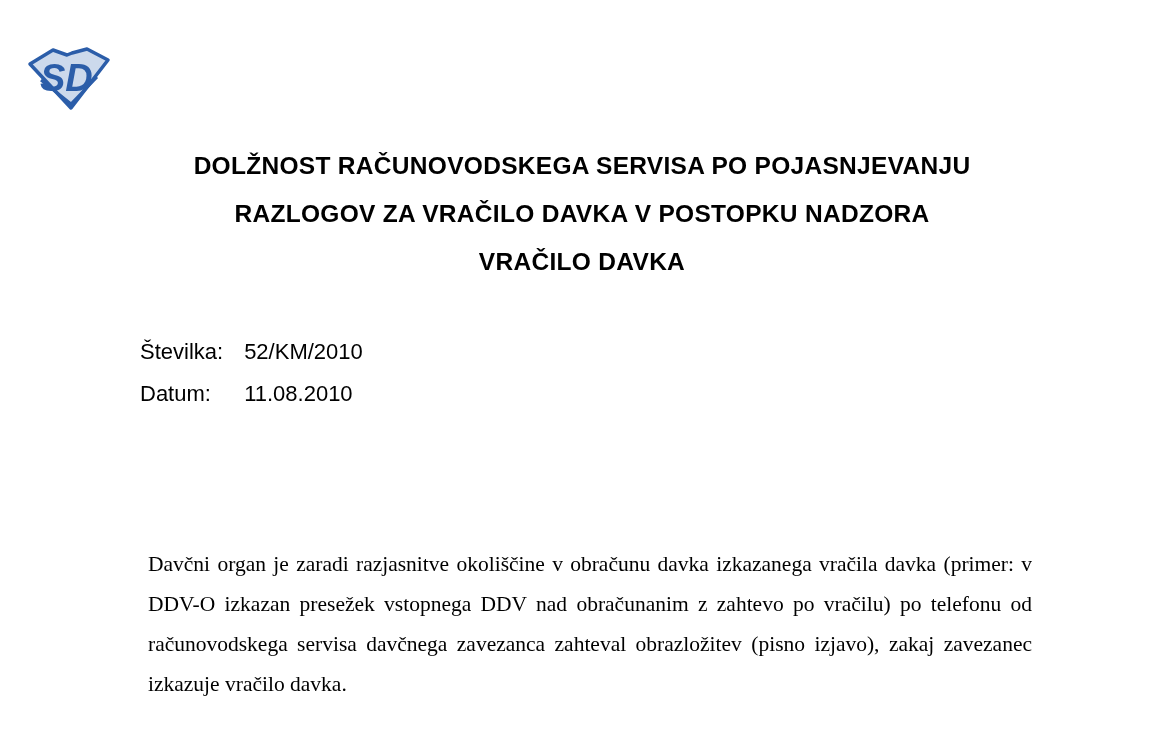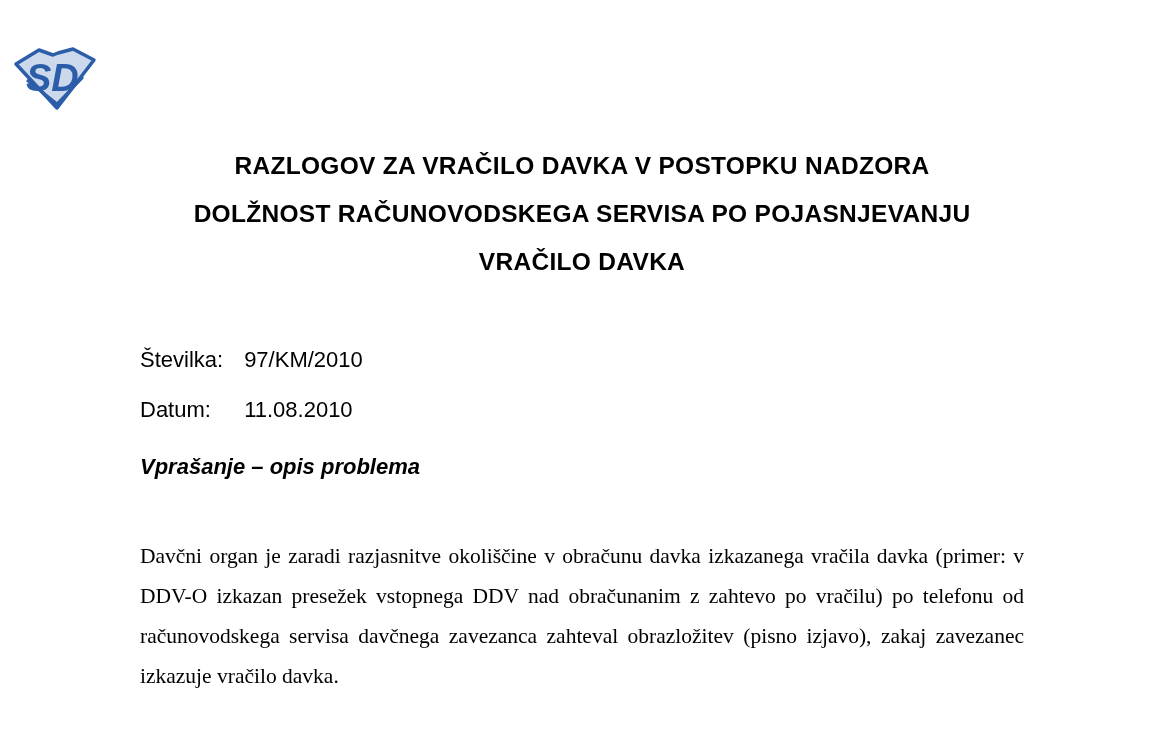--- a/index.html
+++ b/index.html
@@ -11,21 +11,21 @@
     position: relative;
     width: 1157px;
     height: 743px;
     background: #ffffff;
     overflow: hidden;
     font-family: "Liberation Sans", sans-serif;
     color: #000000;
   }
   .logo {
     position: absolute;
-    left: 13px;
+    left: 27px;
     top: 46px;
     width: 84px;
     height: 66px;
   }
   .doc-title {
     position: absolute;
     left: 140px;
     width: 884px;
     top: 142px;
     margin: 0;
@@ -40,70 +40,68 @@
   .meta {
     position: absolute;
     left: 140px;
     top: 331px;
     font-size: 22px;
     line-height: 42px;
   }
   .meta-label {
     display: inline-block;
     width: 98px;
-    margin-top: 8px;
   }
   .section-heading {
     position: absolute;
     left: 140px;
     top: 453px;
     font-size: 22px;
     font-style: italic;
     font-weight: bold;
     line-height: 28px;
   }
   .body-par {
     position: absolute;
     left: 140px;
     width: 884px;
     top: 536px;
-    margin: 0;
+    margin: 8px;
     font-family: "Liberation Serif", serif;
     font-size: 21.5px;
     line-height: 40px;
     text-align: justify;
   }
 </style>
 </head>
 <body>
 
 <div class="page">
 
   <div class="logo">
     <svg width="84" height="66" viewBox="0 0 84 66" xmlns="http://www.w3.org/2000/svg">
       <path d="M 3 18 L 26 4 L 40 9 L 45 7 L 60 3 L 81 14 L 44 62 Z" fill="#ccd9ec" stroke="#2b5da9" stroke-width="3.5" stroke-linejoin="round"></path>
       <path d="M 14 34 L 44 58 L 70 31" fill="none" stroke="#2b5da9" stroke-width="3"></path>
       <text x="13" y="45" font-family="Liberation Sans, sans-serif" font-weight="bold" font-style="italic" font-size="38" fill="#2b5da9">SD</text>
     </svg>
   </div>
 
   <h1 class="doc-title">
+    <span>DOLŽNOST RAČUNOVODSKEGA SERVISA PO POJASNJEVANJU</span>
     <span>RAZLOGOV ZA VRAČILO DAVKA V POSTOPKU NADZORA</span>
-    <span>DOLŽNOST RAČUNOVODSKEGA SERVISA PO POJASNJEVANJU</span>
     <span>VRAČILO DAVKA</span>
   </h1>
 
   <div class="meta">
     <div class="meta-row">
       <span class="meta-label">Številka:</span>
-      <span class="meta-value">97/KM/2010</span>
+      <span class="meta-value">52/KM/2010</span>
     </div>
     <div class="meta-row">
       <span class="meta-label">Datum:</span>
       <span class="meta-value">11.08.2010</span>
     </div>
   </div>
 
-  <div class="section-heading">Vprašanje – opis problema</div>
 
   <p class="body-par">Davčni organ je zaradi razjasnitve okoliščine v obračunu davka izkazanega vračila davka (primer: v DDV-O izkazan presežek vstopnega DDV nad obračunanim z zahtevo po vračilu) po telefonu od računovodskega servisa davčnega zavezanca zahteval obrazložitev (pisno izjavo), zakaj zavezanec izkazuje vračilo davka.</p>
 
 </div>
 
 </body></html>

